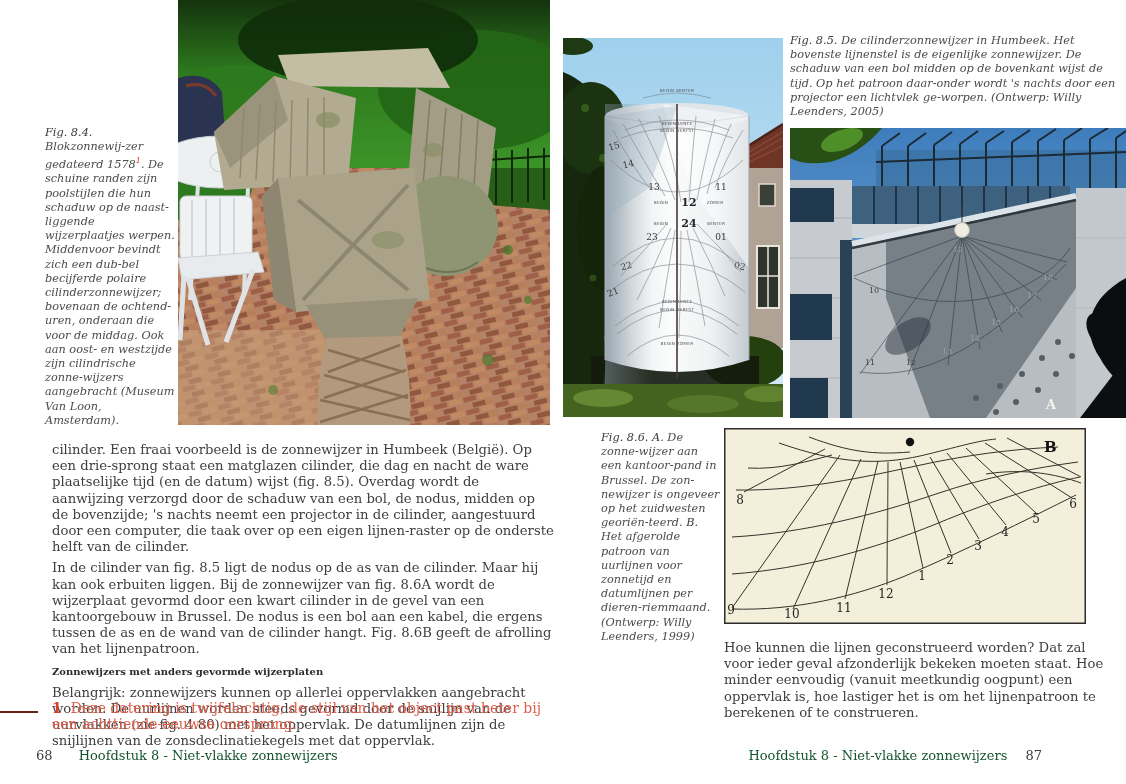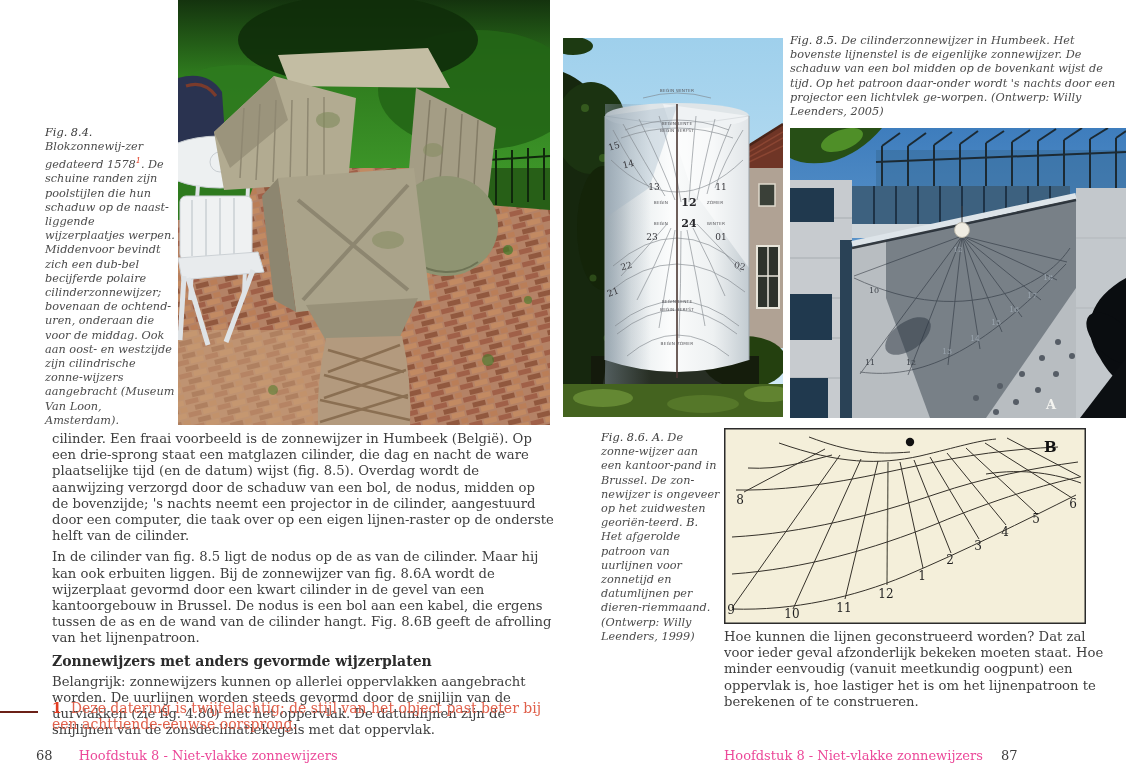--- a/index.html
+++ b/index.html
@@ -6,30 +6,30 @@
   html,body { background:#ffffff; }
   .spread { position:relative; width:1126px; height:784px; background:#fff; overflow:hidden;
             font-family:"DejaVu Serif", serif; }
   .abs { position:absolute; }
   figure svg { display:block; }
 
   .caption { font-style:italic; font-size:11.3px; line-height:14.2px; color:#4b4b4b; }
   .caption .fig-label { font-weight:normal; color:#393939; }
   .caption .sup { color:#e23c22; font-size:8px; vertical-align:super; }
 
-  .body-text { font-size:13.2px; line-height:16.2px; color:#3e3e3e; }
+  .body-text { font-size:13.2px; line-height:16.2px; color:#3e3e3e;margin-top:11px; }
   .body-text p { margin-bottom:5px; }
-  .body-text h3 { font-size:14px; color:#2c2c2c; margin:6px 0 5px; font-weight:bold; }
+  .body-text h3 { font-size:10px; color:#2c2c2c; margin:6px 0 5px; font-weight:bold; }
 
   .footnote { font-size:14px; line-height:15.6px; color:#e0604b; }
   .footnote .fn-marker { color:#e23c22; font-weight:bold; padding-right:9px; }
   .fn-rule { background:#6b2017; }
 
   .footer { font-size:13px; color:#3c3c3c; }
-  .footer .chapter { color:#ec4899; }
+  .footer .chapter { color:#14532d; }
 </style>
 </head>
 <body>
 
 <div class="spread">
 
   <section>
 
     <figure class="abs" style="left:178px;top:0;width:372px;height:425px">
       <svg width="372" height="425" viewBox="0 0 372 425">
@@ -435,18 +435,18 @@
           <text x="312" y="95">5</text>
           <text x="349" y="80">6</text>
         </g>
       </svg>
     </figure>
 
     <div class="abs body-text" style="left:724px;top:629px;width:394px">
       <p>Hoe kunnen die lijnen geconstrueerd worden? Dat zal voor ieder geval afzonderlijk bekeken moeten staat. Hoe minder eenvoudig (vanuit meetkundig oogpunt) een oppervlak is, hoe lastiger het is om het lijnenpatroon te berekenen of te construeren.</p>
     </div>
 
-    <footer class="abs footer" style="left:724px;top:748px;width:362px;">
+    <footer class="abs footer" style="left:680px;top:748px;width:362px;text-align:right">
       <span class="chapter">Hoofdstuk 8 - Niet-vlakke zonnewijzers</span>
       <span style="margin-left:14px">87</span>
     </footer>
   </section>
 </div>
 
 </body></html>

